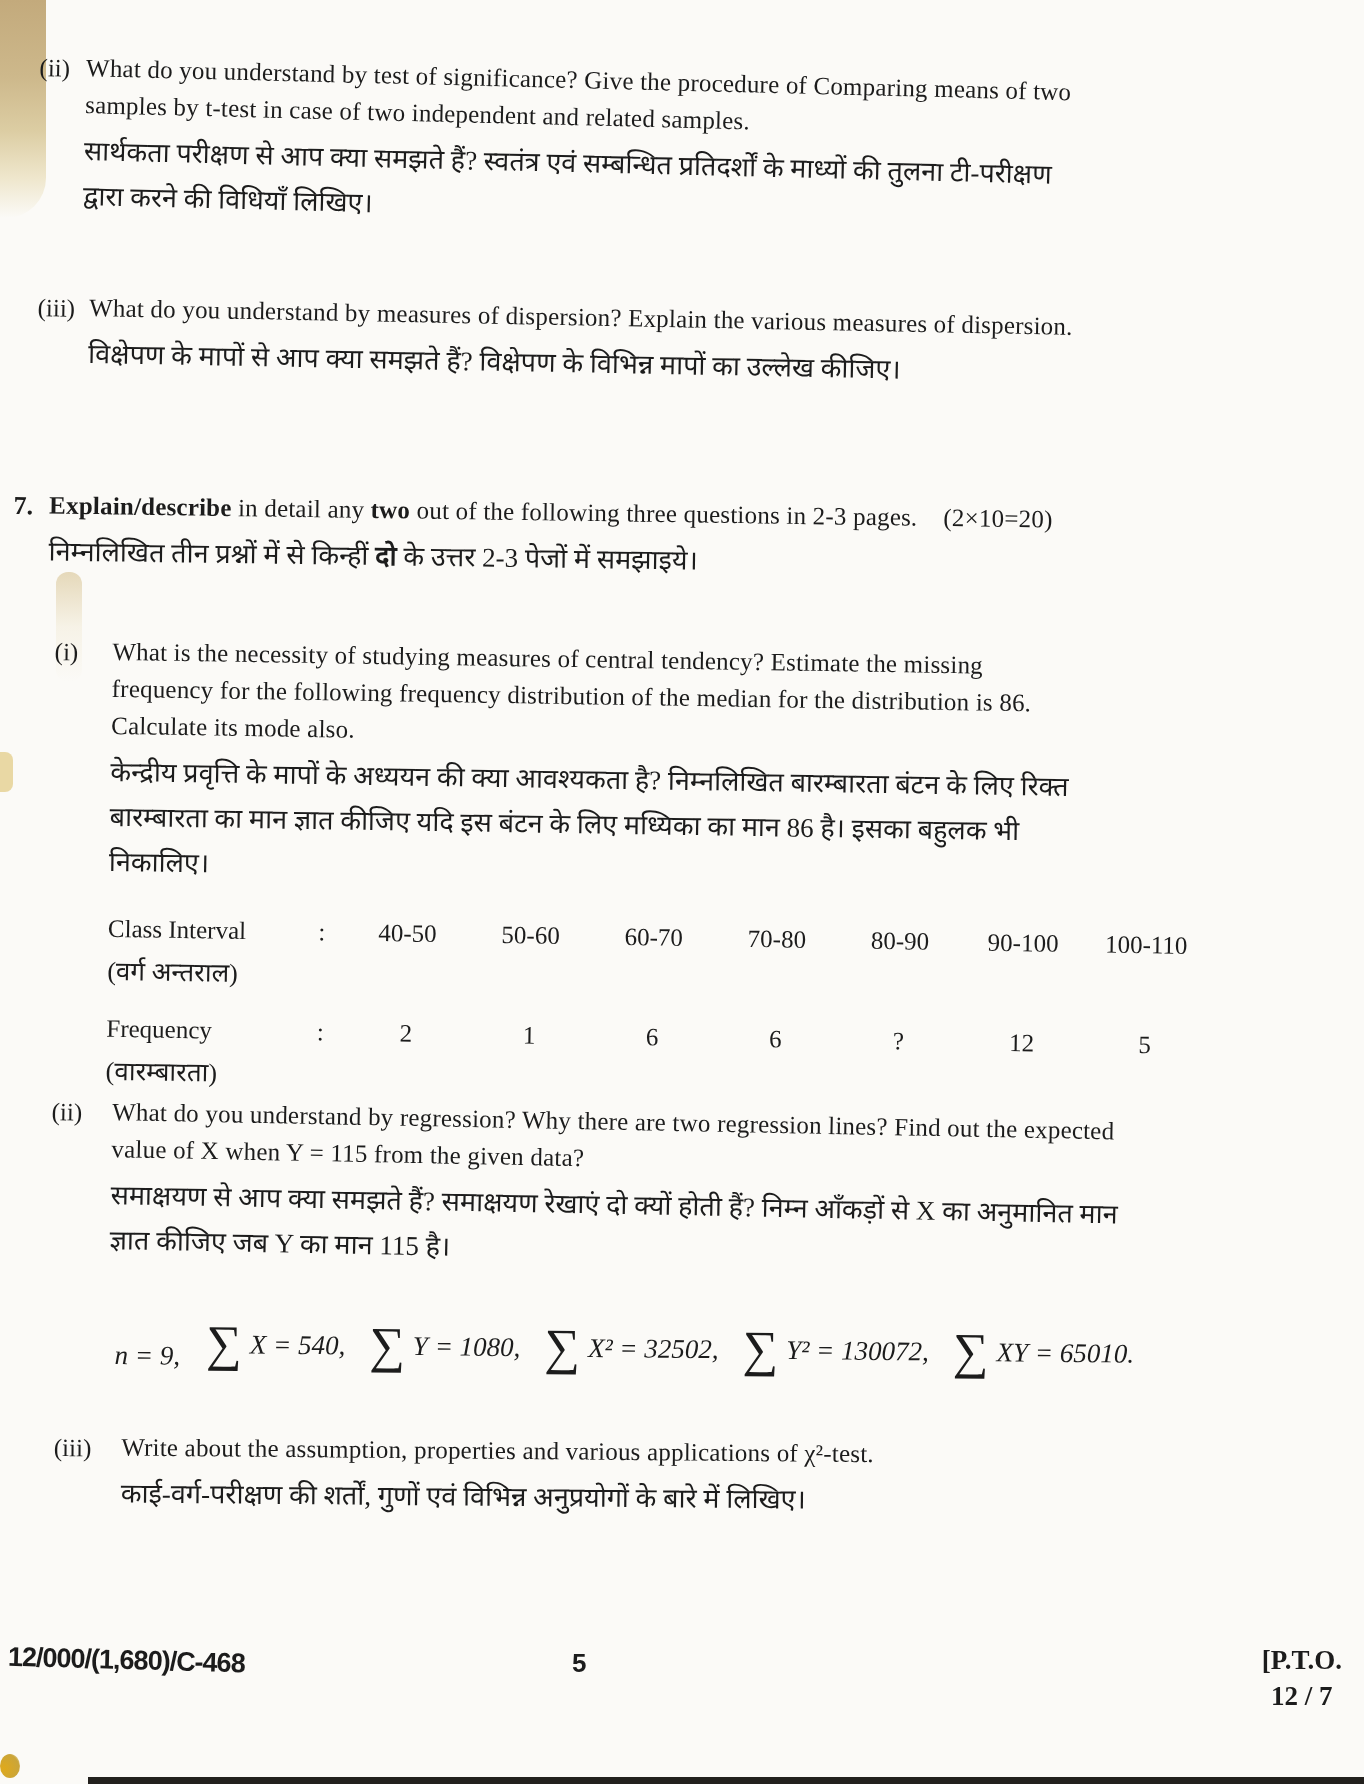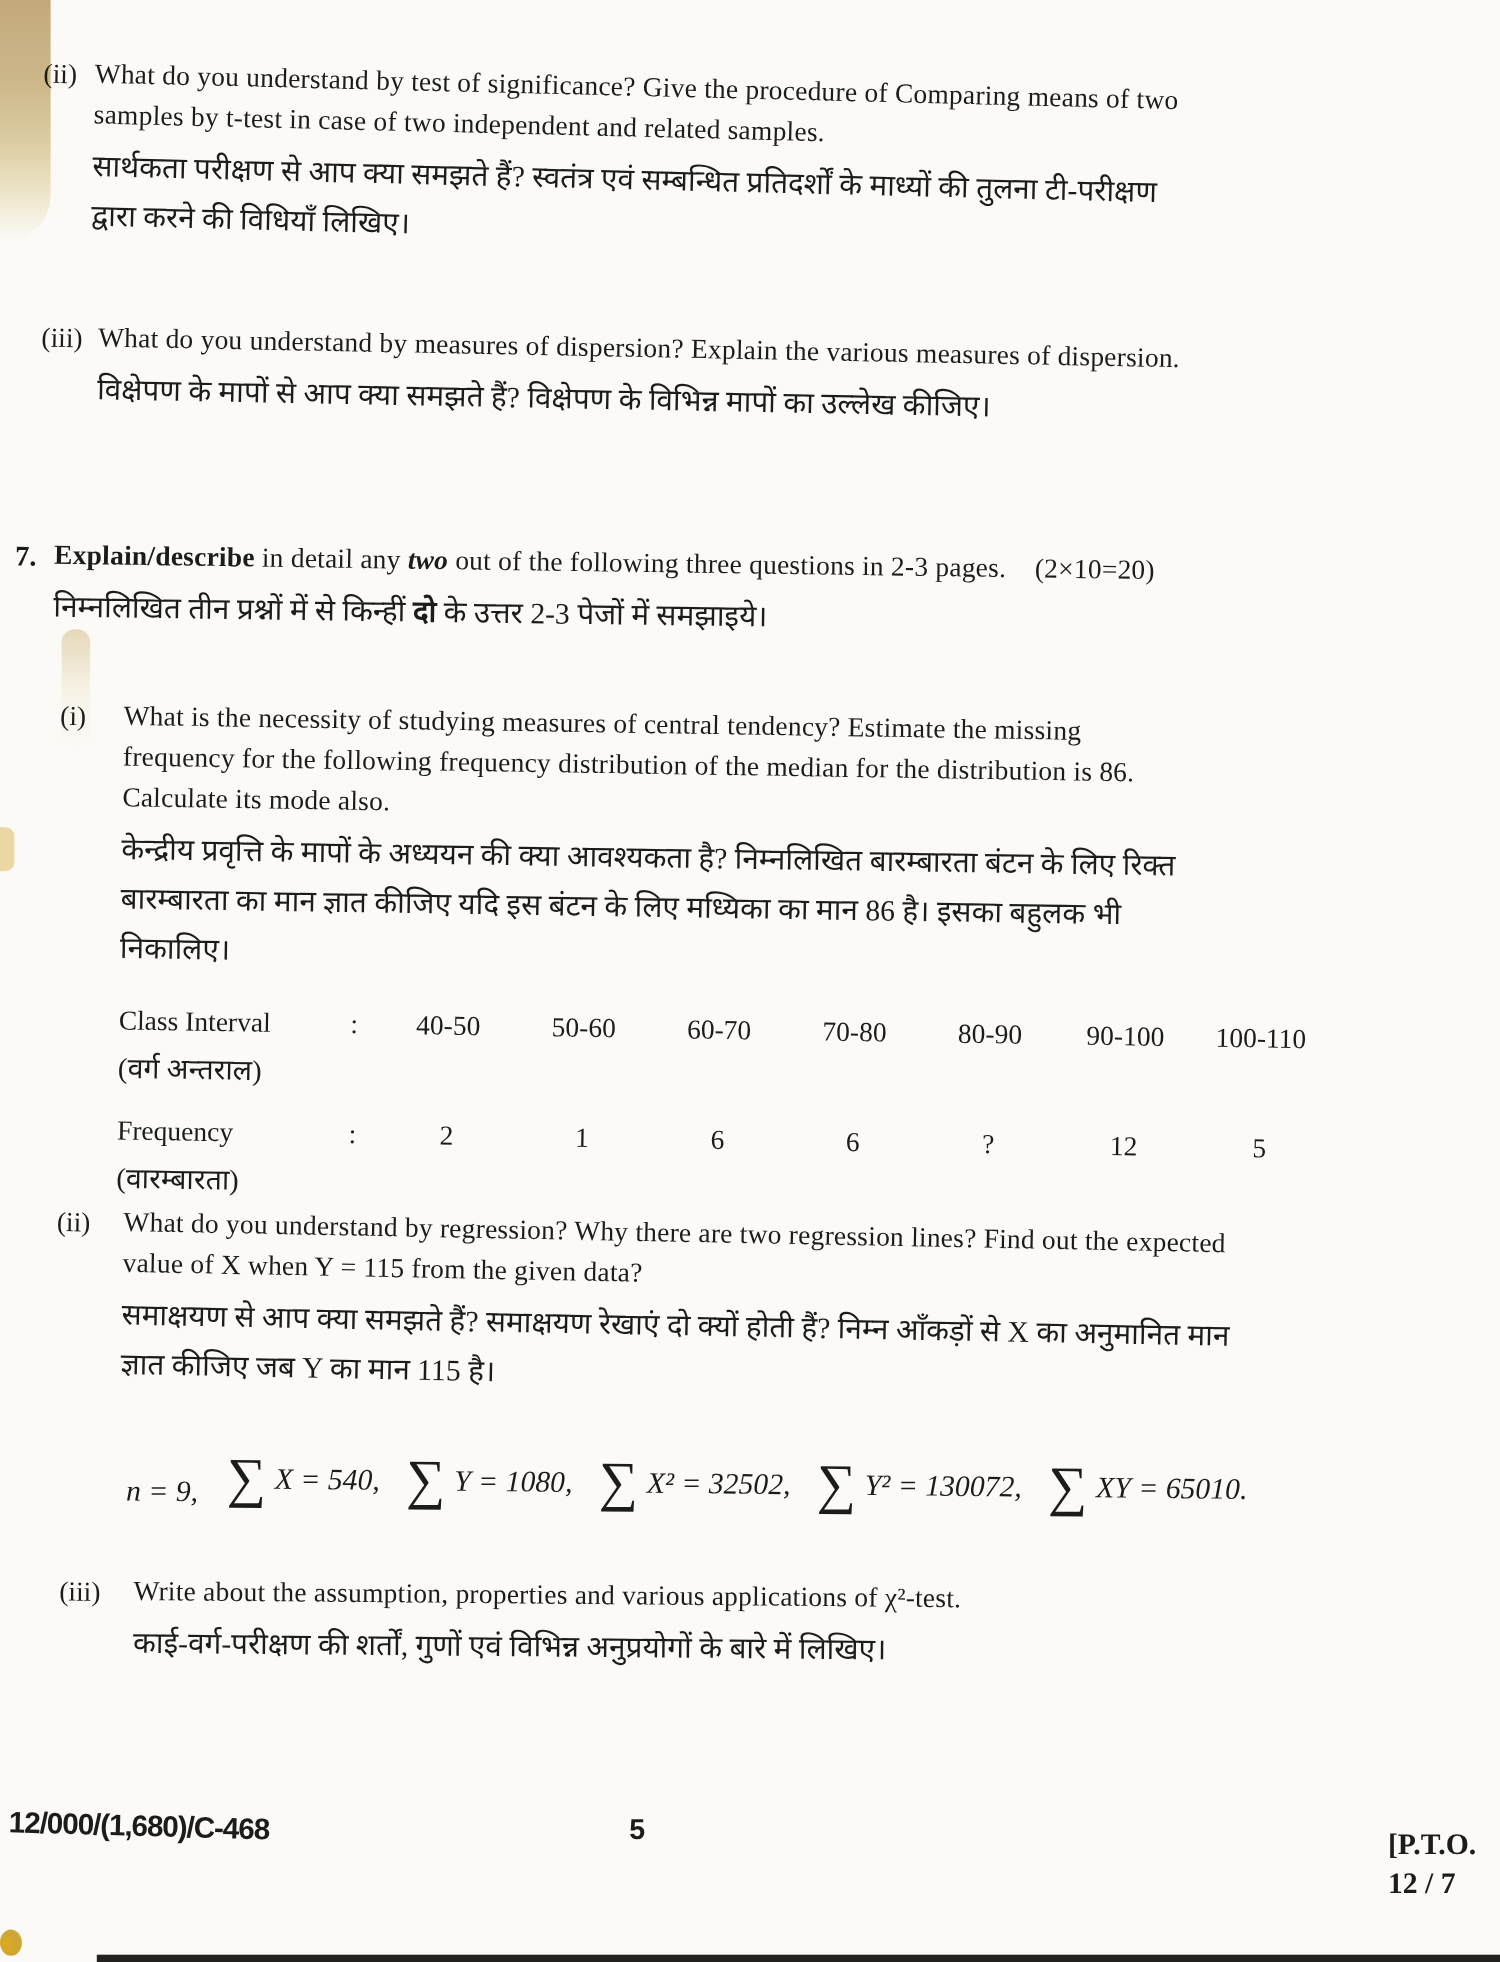--- a/index.html
+++ b/index.html
@@ -43,21 +43,21 @@
   
   .block { position:absolute; transform-origin:left top; }
   .qrow { display:flex; }
   .qlabel {
     flex:0 0 auto; font-size:25px; line-height:38px; padding-top:1px;
   }
   .qbody { flex:1 1 auto; }
   .en { font-size:25px; line-height:37px; letter-spacing:.2px; }
   .hi { font-size:27px; line-height:45px; margin-top:6px; }
   .b { font-weight:bold; }
-  .i { font-style:italic; }
+  .i { }
   
   .q7num { font-weight:bold; font-size:26px; }
   .marks { margin-left:26px; white-space:nowrap; }
   
   .ftable { margin-top:24px; width:1100px; font-size:25px; }
   .frow { display:flex; align-items:flex-start; margin-bottom:14px; }
   .fl { flex:0 0 190px; }
   .fl .en-lab { font-size:25px; line-height:40px; }
   .fl .hi-lab { font-size:26px; line-height:46px; }
   .fcolon { flex:0 0 48px; text-align:center; line-height:40px; }
@@ -78,22 +78,22 @@
     font-family:"Liberation Sans","DejaVu Sans",sans-serif;
     font-weight:bold; font-size:27px; letter-spacing:-1px;
     transform:rotate(1.6deg);
   }
   .footer-page {
     position:absolute; left:572px; top:1648px;
     font-family:"Liberation Sans","DejaVu Sans",sans-serif;
     font-weight:bold; font-size:26px;
   }
   .footer-right {
-    position:absolute; right:22px; top:1642px; text-align:left;
-    font-weight:bold; font-size:27px; line-height:36px;margin-top:16px;
+    position:absolute; right:22px; top:1642px; text-align:center;
+    font-weight:bold; font-size:27px; line-height:36px;
   }
 </style>
 </head>
 <body>
 
 <div class="page">
 
   <div class="tape"></div>
   <div class="smudge-1"></div>
   <div class="spot-left"></div>

